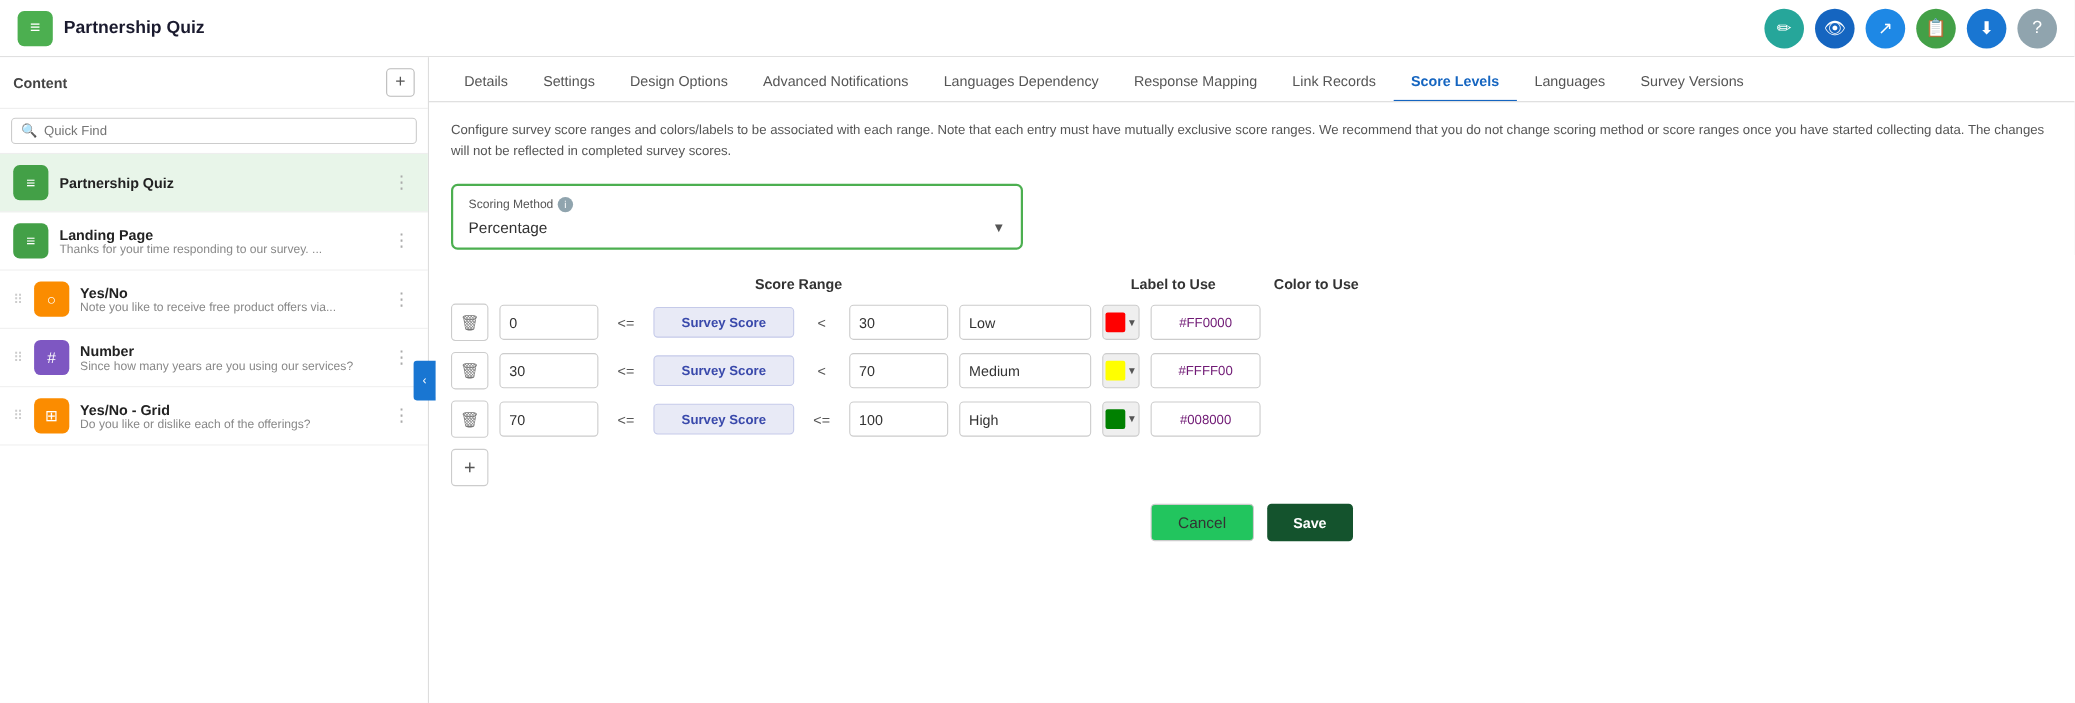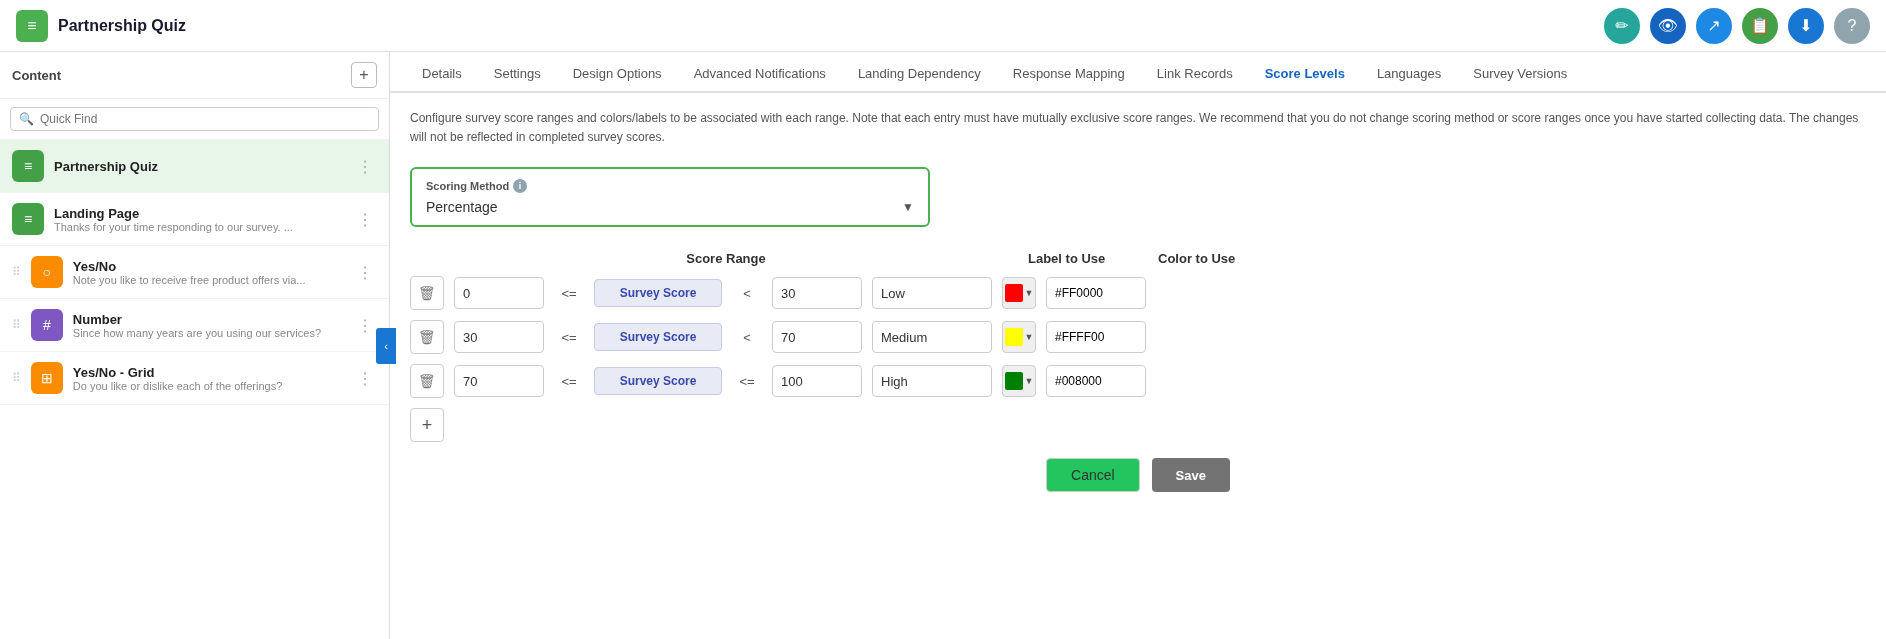--- a/index.html
+++ b/index.html
@@ -217,21 +217,20 @@
       width: 520px;
       margin-bottom: 24px;
     }
     .scoring-label {
       font-size: 11px;
       color: #555;
       margin-bottom: 6px;
       display: flex;
       align-items: center;
       gap: 4px;
-      font-weight: bold;
     }
     .info-icon {
       width: 14px; height: 14px;
       background: #90a4ae;
       border-radius: 50%;
       color: white;
       font-size: 9px;
       display: inline-flex; align-items: center; justify-content: center;
     }
     .scoring-select-row {
@@ -334,21 +333,22 @@
     .swatch-arrow { font-size: 9px; color: #555; }
 
     .hex-input {
       width: 100px;
       height: 32px;
       border: 1px solid #ccc;
       border-radius: 4px;
       padding: 0 8px;
       font-size: 12px;
       outline: none;
-      color: #000000;
+      color: #701a75;
+      text-align: center;
     }
 
     .add-row-btn {
       width: 34px; height: 34px;
       background: #fff;
       border: 1px solid #ccc;
       border-radius: 4px;
       cursor: pointer;
       display: flex; align-items: center; justify-content: center;
       color: #555;
@@ -367,21 +367,21 @@
       padding: 8px 24px;
       background: #22c55e;
       border: 1px solid #ccc;
       border-radius: 4px;
       cursor: pointer;
       font-size: 14px;
       color: #333;
     }
     .save-btn {
       padding: 8px 24px;
-      background: #737373;
+      background: #14532d;
       border: none;
       border-radius: 4px;
       cursor: pointer;
       font-size: 13px;
       color: #fff;
       font-weight: 600;
     }
   </style>
 </head>
 <body>
@@ -468,21 +468,21 @@
 
   <div class="right-panel">
 
     <button class="collapse-btn">‹</button>
 
     <div class="tabs-bar">
       <div class="tab-item">Details</div>
       <div class="tab-item">Settings</div>
       <div class="tab-item">Design Options</div>
       <div class="tab-item">Advanced Notifications</div>
-      <div class="tab-item">Landing Dependency</div>
+      <div class="tab-item">Languages Dependency</div>
       <div class="tab-item">Response Mapping</div>
       <div class="tab-item">Link Records</div>
       <div class="tab-item active">Score Levels</div>
       <div class="tab-item">Languages</div>
       <div class="tab-item">Survey Versions</div>
     </div>
 
     <div class="content-area">
 
       <p class="info-text">Configure survey score ranges and colors/labels to be associated with each range. Note that each entry must have mutually exclusive score ranges. We recommend that you do not change scoring method or score ranges once you have started collecting data. The changes will not be reflected in completed survey scores.</p>

